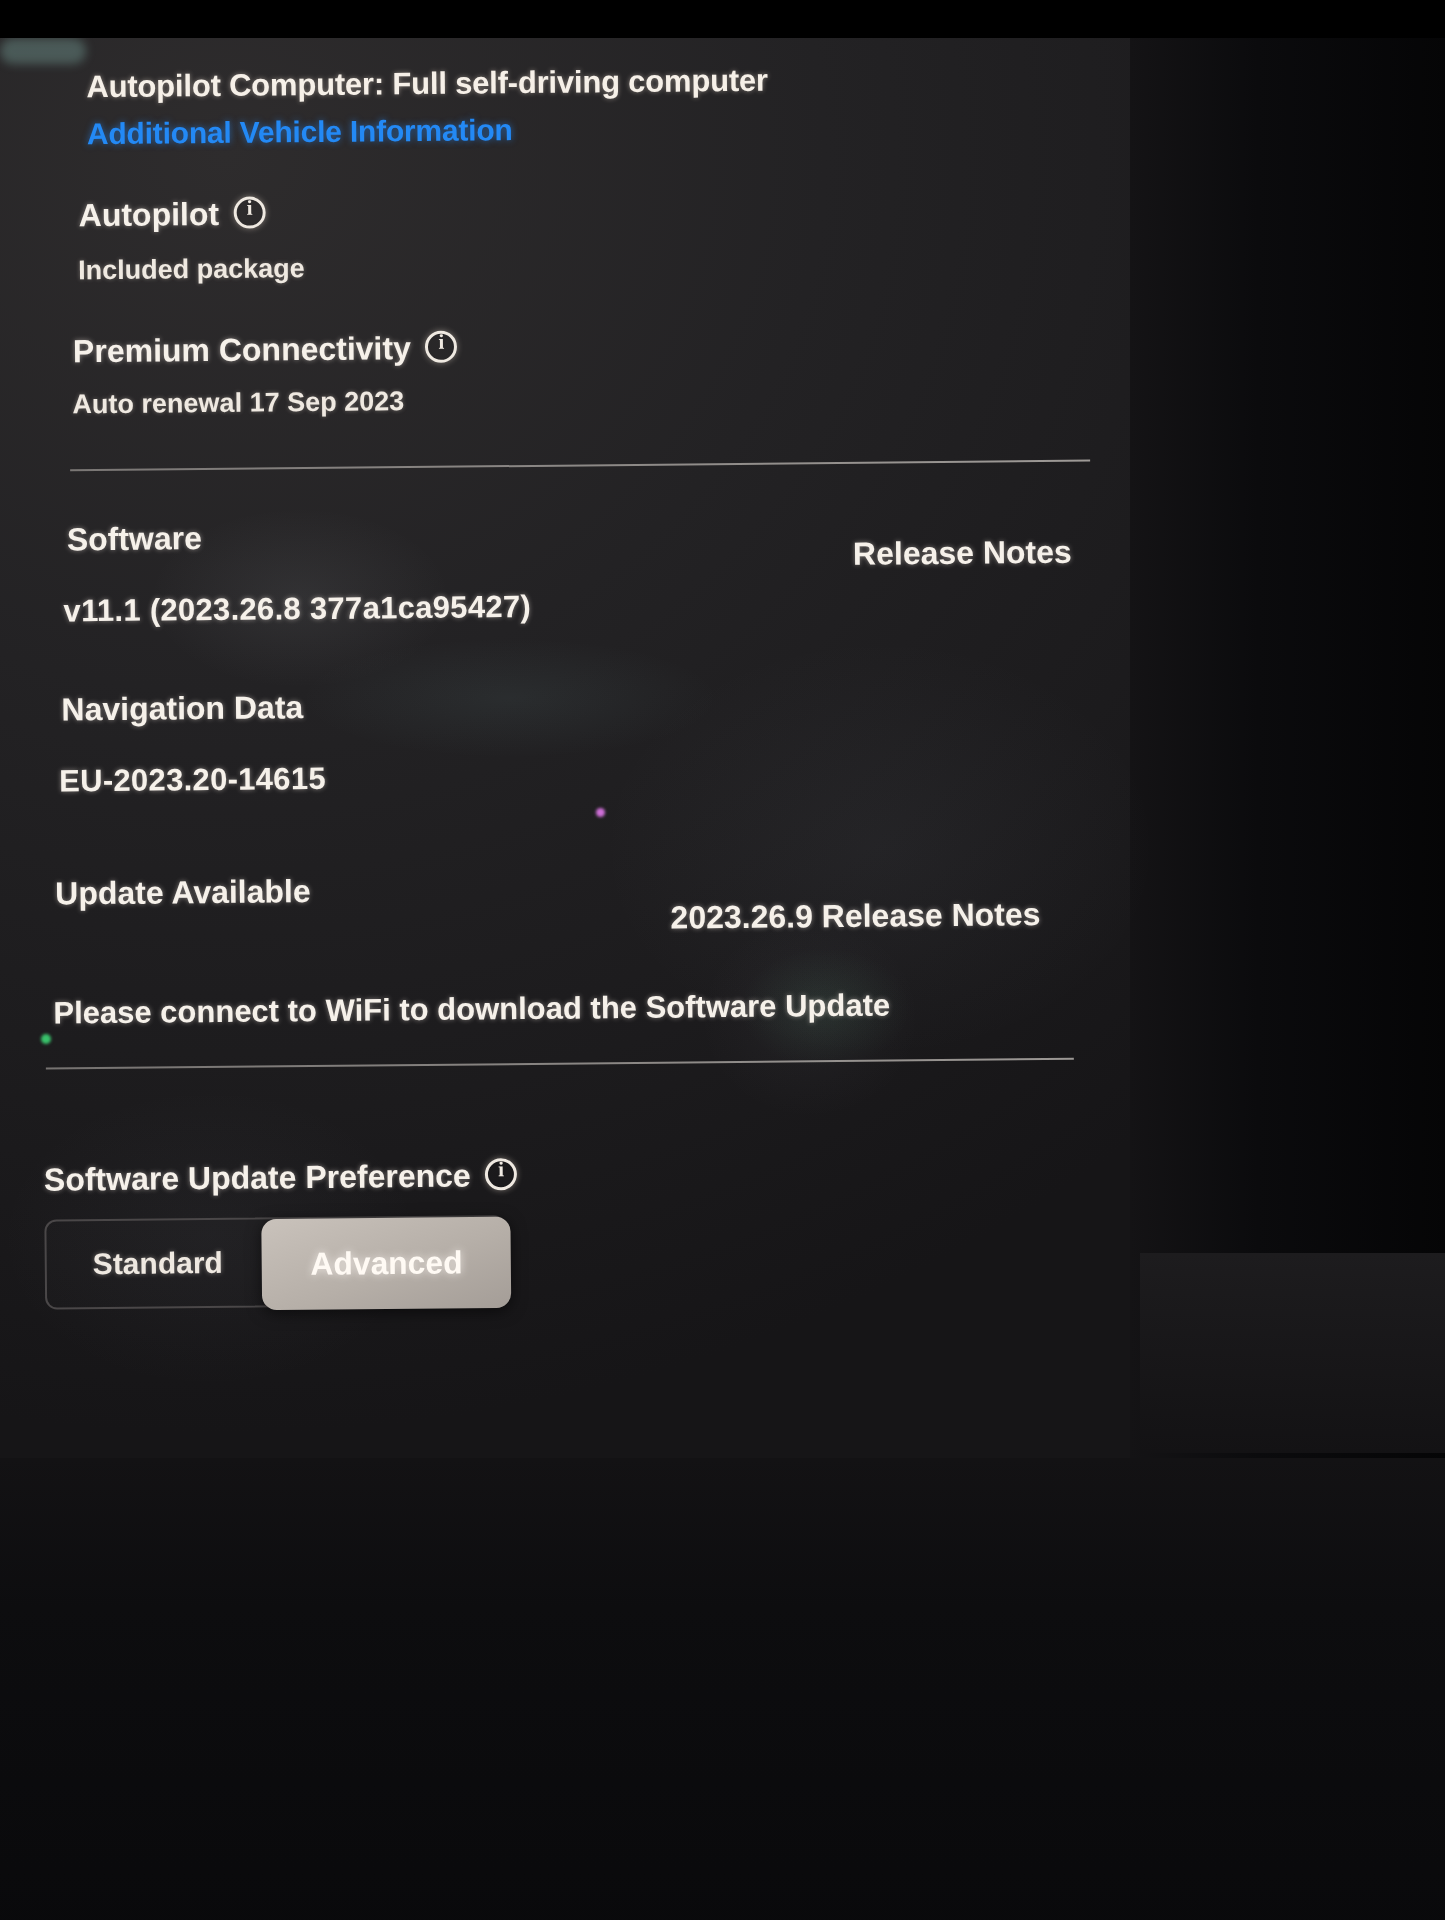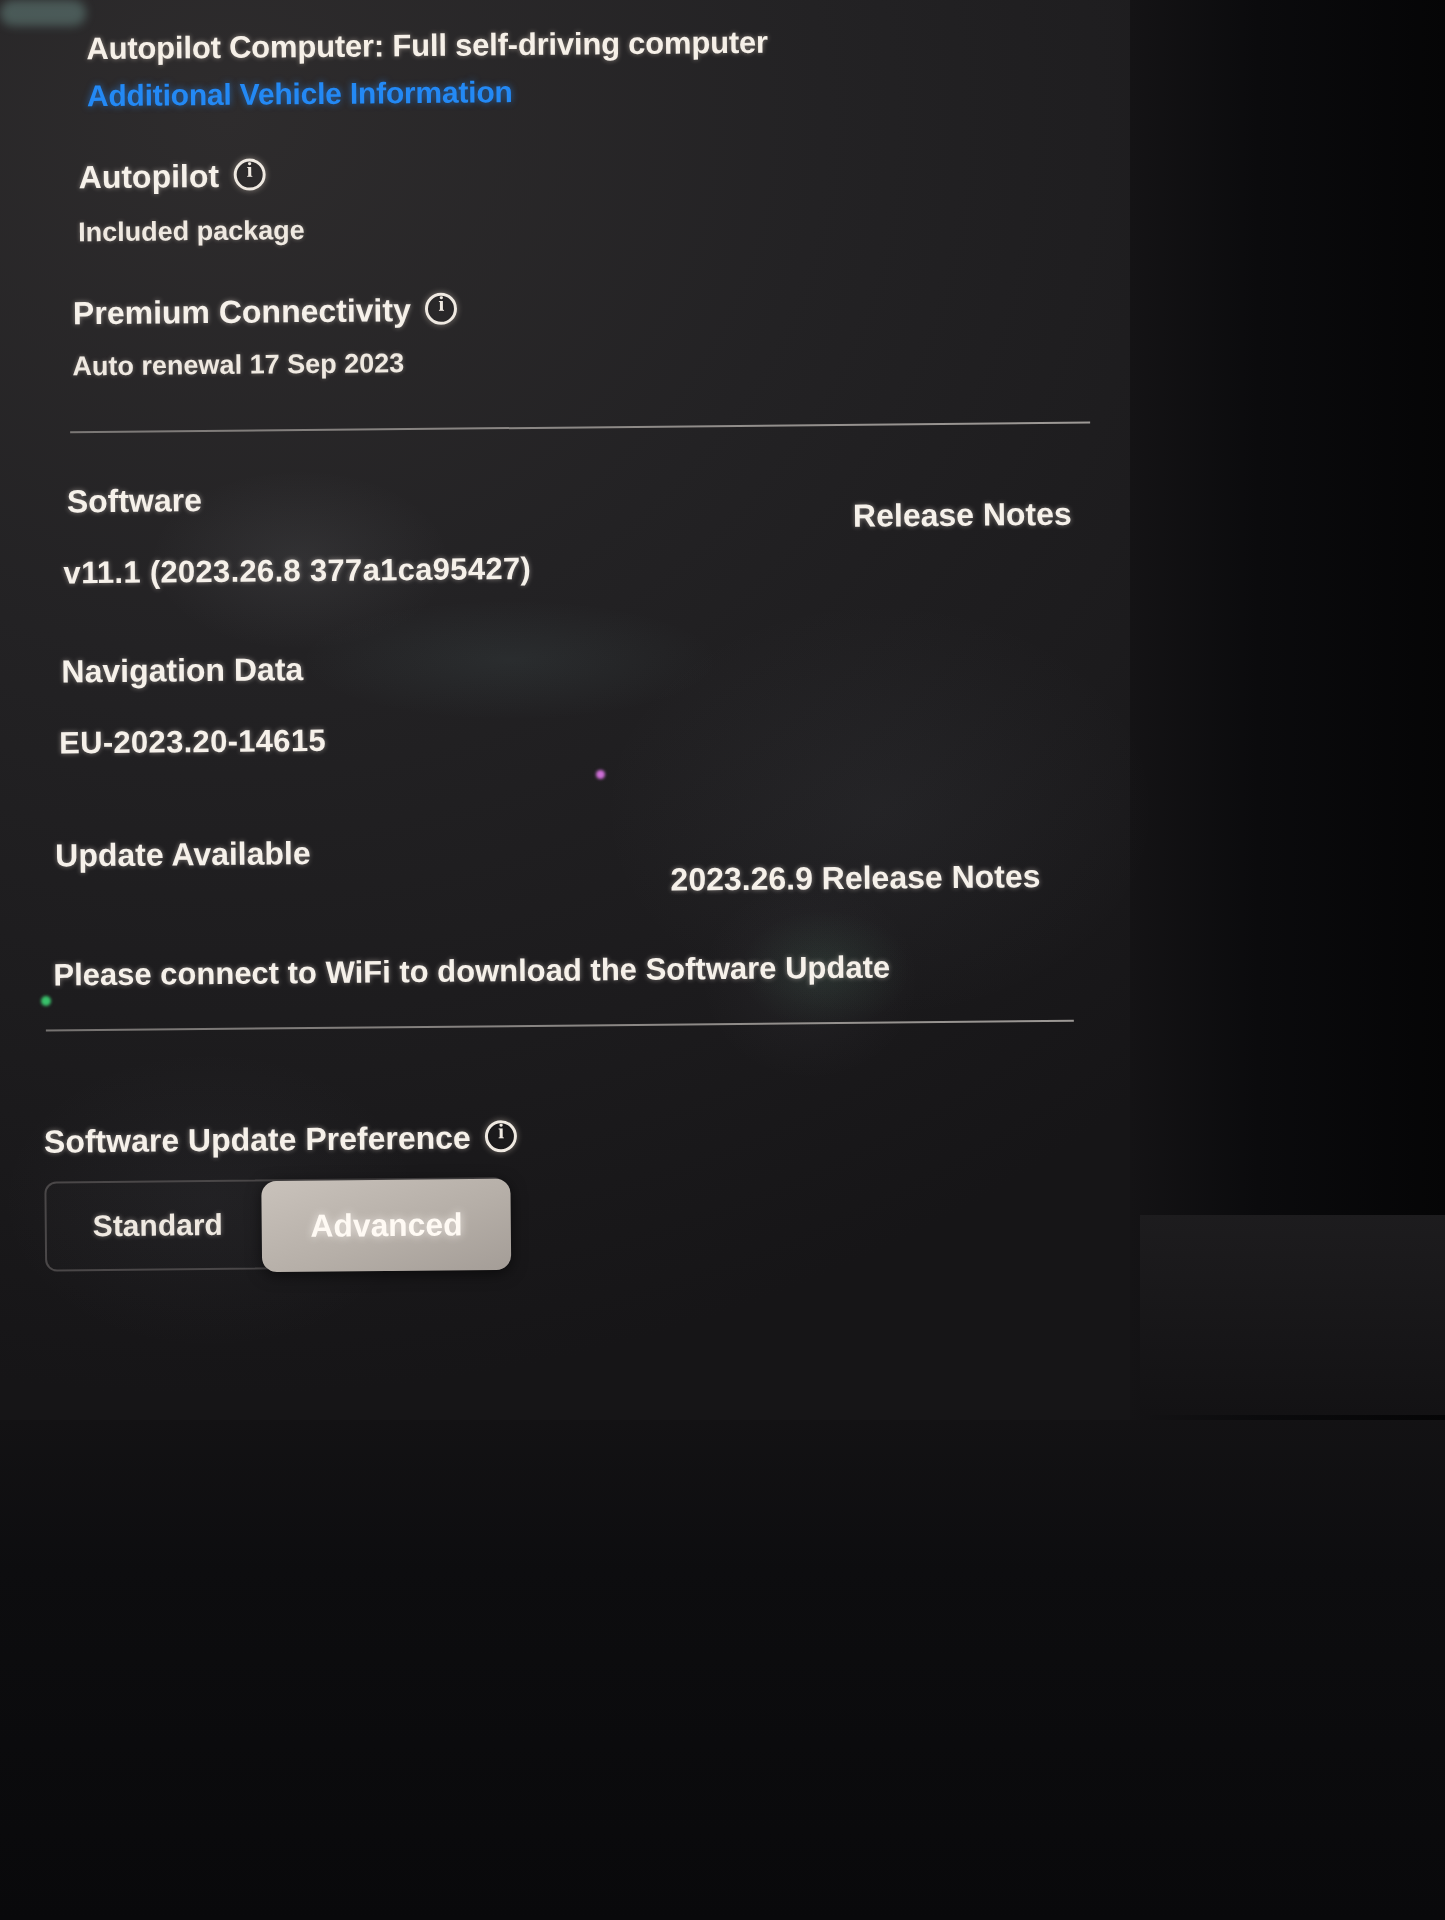--- a/index.html
+++ b/index.html
@@ -8,20 +8,21 @@
     width:1445px; height:1920px;
     font-family:"Liberation Sans", sans-serif;
     overflow:hidden; position:relative;
   }
 
   
   #photo{
     position:absolute; inset:0;
     background:#07070a;
     overflow:hidden;
+    margin-top:38px;
   }
   
   #screen{
     position:absolute;
     left:-14px; top:-10px;
     width:1190px; height:1600px;
     background:
       radial-gradient(120% 80% at 20% 8%, #2e2c2d 0%, #232224 42%, #1c1b1d 75%, #161517 100%);
     transform:rotate(-0.55deg);
     transform-origin:0 0;

